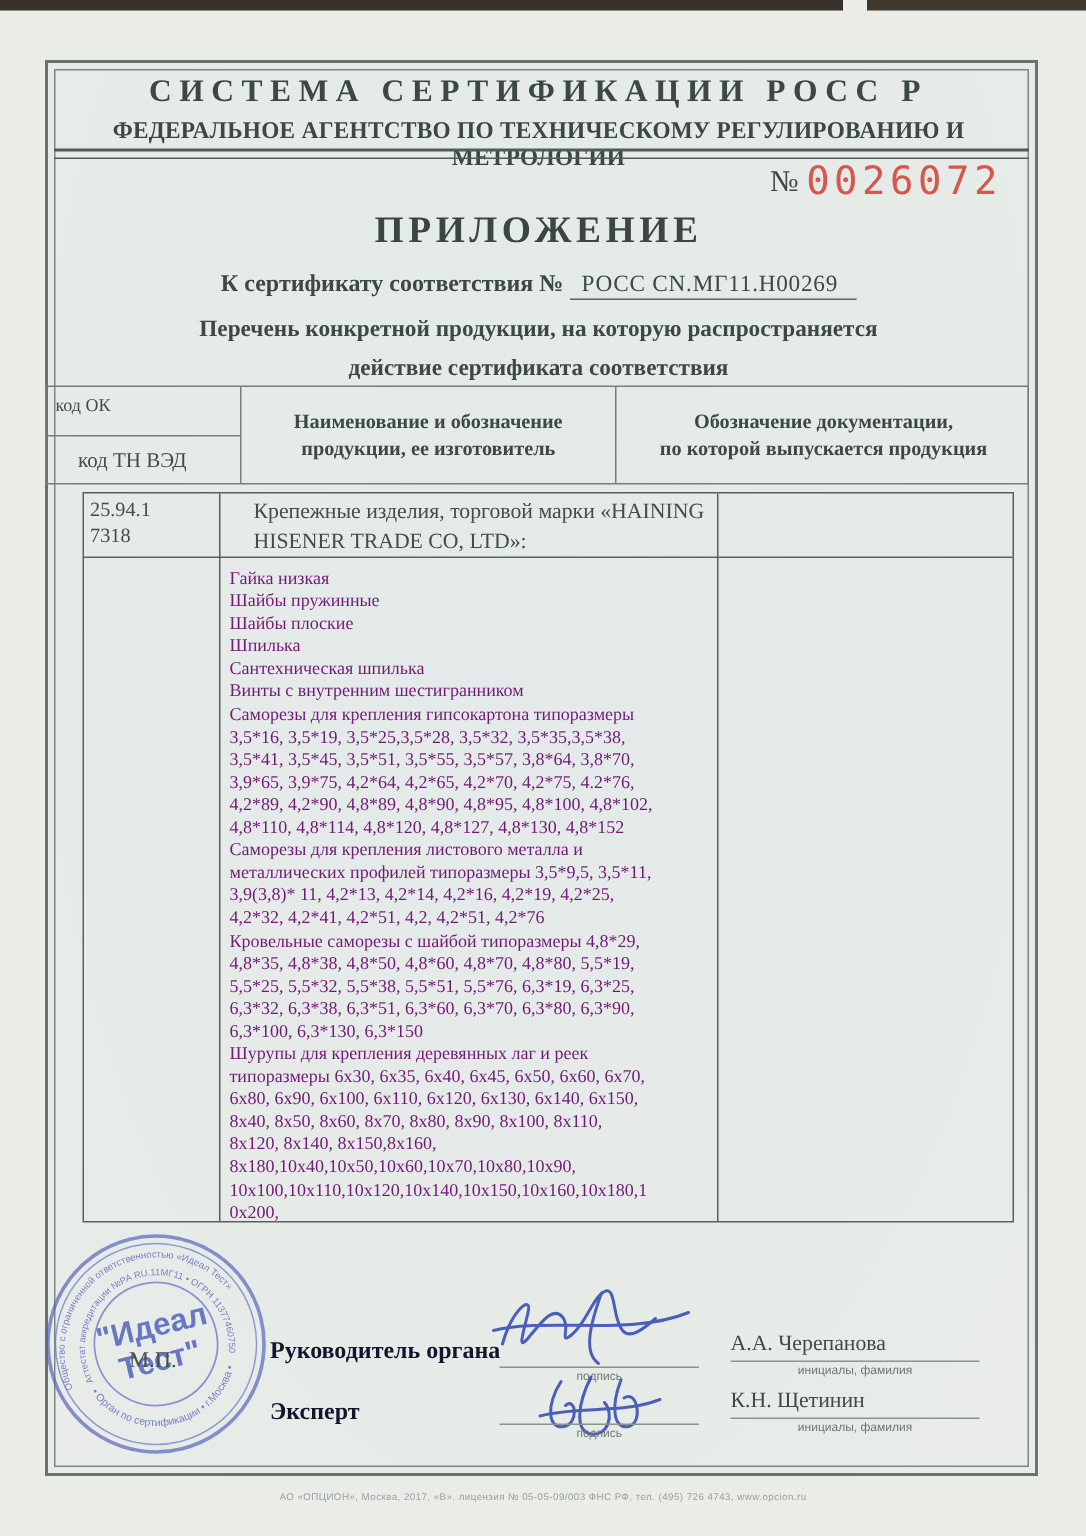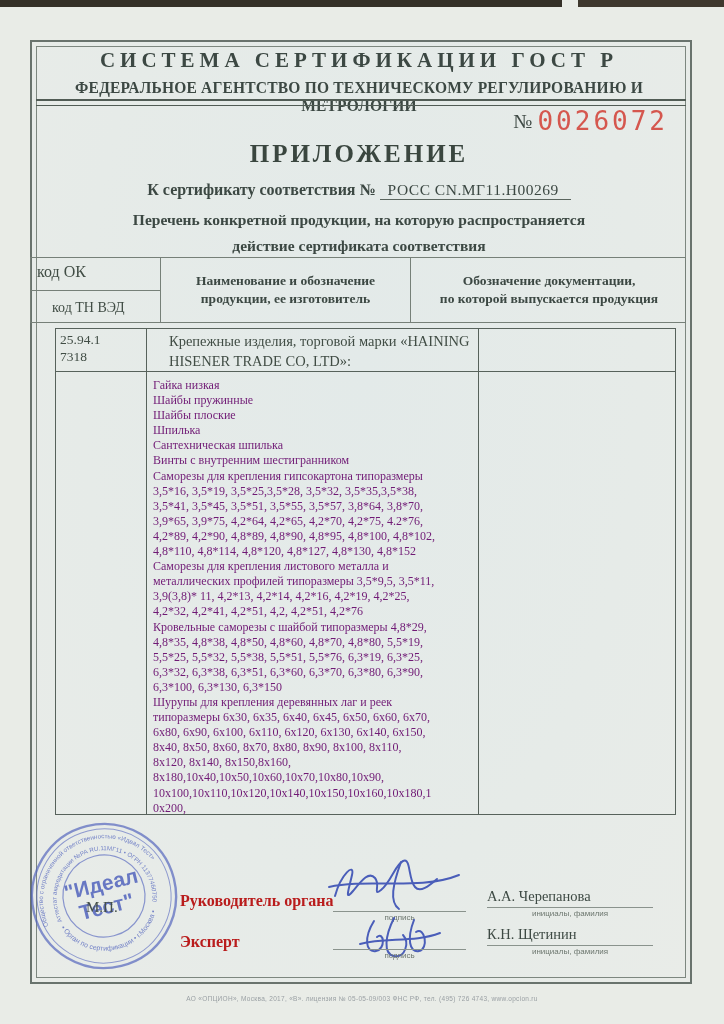--- a/index.html
+++ b/index.html
@@ -26,57 +26,57 @@
   .serial .digits{font-family:"DejaVu Sans Mono",monospace;font-size:26px;color:#d5574e;letter-spacing:3px;vertical-align:-2px;}
   .doc-title{font-weight:bold;font-size:25px;letter-spacing:3px;color:#3a463f;}
   .cert-line{font-size:16px;color:#3c4843;}
   .cert-line .lbl{font-weight:bold;text-align:center;}
   .cert-line .val{font-weight:normal;font-size:15.5px;border-bottom:1px solid #5a655e;padding:0 12px 1px 8px;letter-spacing:.5px;text-align:right;}
   .scope{font-weight:bold;font-size:15.5px;line-height:26px;color:#3c4843;}
   
   .htable{left:30px;top:257px;width:656px;height:66px;border:1px solid #768078;box-sizing:border-box;}
   .hcell{position:absolute;top:0;height:100%;box-sizing:border-box;}
   .hc1{left:0;width:130px;border-right:1px solid #768078;}
-  .hc1-top{position:absolute;left:0;top:0;width:100%;height:33px;box-sizing:border-box;border-bottom:1px solid #768078;font-size:16px;padding:5px 0 0 6px;}
+  .hc1-top{position:absolute;left:0;top:0;width:100%;height:33px;box-sizing:border-box;border-bottom:1px solid #768078;font-size:12px;padding:5px 0 0 6px;}
   .hc1-bot{position:absolute;left:0;top:33px;width:100%;height:33px;box-sizing:border-box;font-size:14px;padding:9px 0 0 6px;margin-left:15px;}
   .hc2{left:130px;width:250px;border-right:1px solid #768078;}
   .hc3{left:380px;width:276px;}
   .hmid{display:flex;align-items:center;justify-content:center;text-align:center;
         font-weight:bold;font-size:13.5px;line-height:18px;white-space:pre-line;color:#3c4843;}
   
   .btable{left:55px;top:328px;width:621px;height:487px;border:1.5px solid #57625b;box-sizing:border-box;}
   .bcol-line1{position:absolute;left:90px;top:0;bottom:0;width:0;border-left:1.5px solid #57625b;}
   .bcol-line2{position:absolute;left:422px;top:0;bottom:0;width:0;border-left:1.5px solid #57625b;}
   .brow-line{position:absolute;left:0;right:0;top:42px;height:0;border-top:1.5px solid #57625b;}
   .codes{position:absolute;left:4px;top:2px;width:82px;font-size:13.5px;line-height:17px;white-space:pre-line;}
   .prod-head{position:absolute;left:97px;top:2px;width:318px;font-size:14.5px;line-height:20px;margin-left:16px;}
   .prod-list{position:absolute;left:97px;top:49px;width:322px;font-size:12px;line-height:15.1px;white-space:pre-line;color:#701a75;}
   
-  .sig-label{font-weight:bold;font-size:16px;color:#b91c1c;}
+  .sig-label{font-weight:bold;font-size:16px;color:#0f172a;}
   .sig-line{border-top:1px solid #8a938d;}
   .tiny-cap{font-size:8px;color:#6d776f;text-align:center;font-family:"Liberation Sans",sans-serif;}
   .sig-name{font-size:14.5px;color:#3e4a44;}
   .mp{font-size:15px;color:#454f49;z-index:5;}
   .footer-imprint{left:0;width:724px;text-align:center;font-size:6.5px;color:#9aa0a4;
                   font-family:"Liberation Sans",sans-serif;letter-spacing:.3px;}
   svg text{font-family:"Liberation Sans",sans-serif;}
 </style>
 </head>
 <body>
 
 <div id="page">
 
   <div class="scan-strip" style="left:0;width:562px;"></div>
   <div class="scan-strip" style="left:578px;width:146px;background:#3f382e;"></div>
 
   <div class="frame-outer">
     <div class="frame-inner"></div>
   </div>
 
-  <div class="abs center t1" style="top:48px;">СИСТЕМА СЕРТИФИКАЦИИ ГОСТ Р</div>
+  <div class="abs center t1" style="top:48px;">СИСТЕМА СЕРТИФИКАЦИИ РОСС Р</div>
   <div class="abs center t2" style="top:79px;">ФЕДЕРАЛЬНОЕ АГЕНТСТВО ПО ТЕХНИЧЕСКОМУ РЕГУЛИРОВАНИЮ И МЕТРОЛОГИИ</div>
   <div class="abs dbl-rule" style="top:99px;"></div>
 
   <div class="abs serial"><span>№</span>&nbsp;<span class="digits">0026072</span></div>
 
   <div class="abs center doc-title" style="top:140px;">ПРИЛОЖЕНИЕ</div>
 
   <div class="abs center cert-line" style="top:181px;">
     <span class="lbl">К сертификату соответствия №</span>
     <span class="val">РОСС CN.МГ11.Н00269</span>

